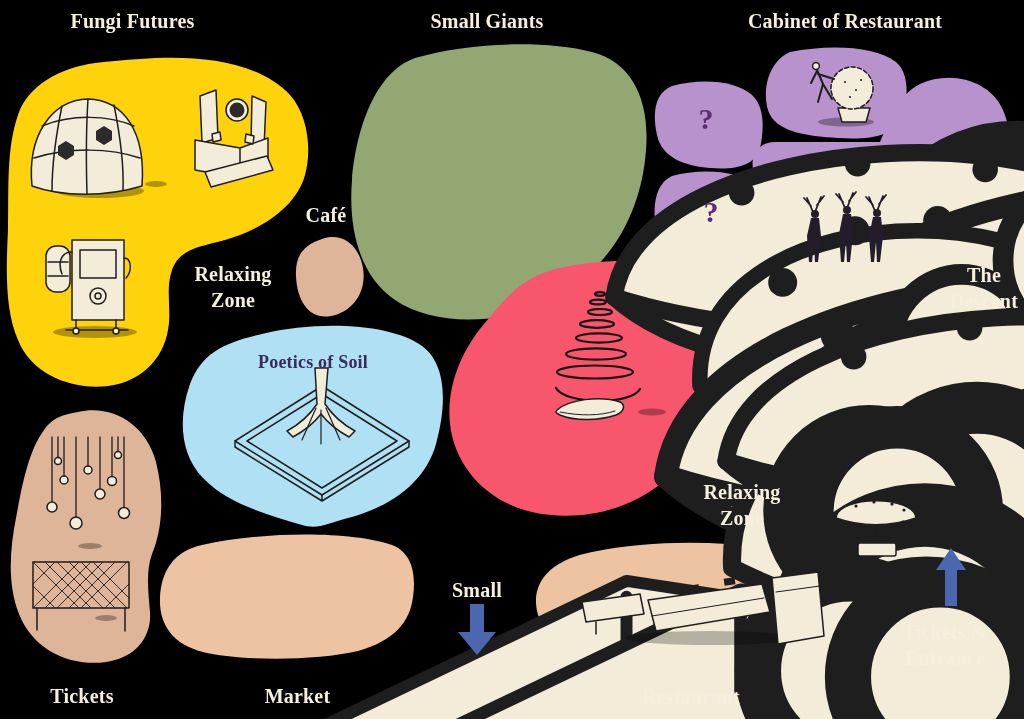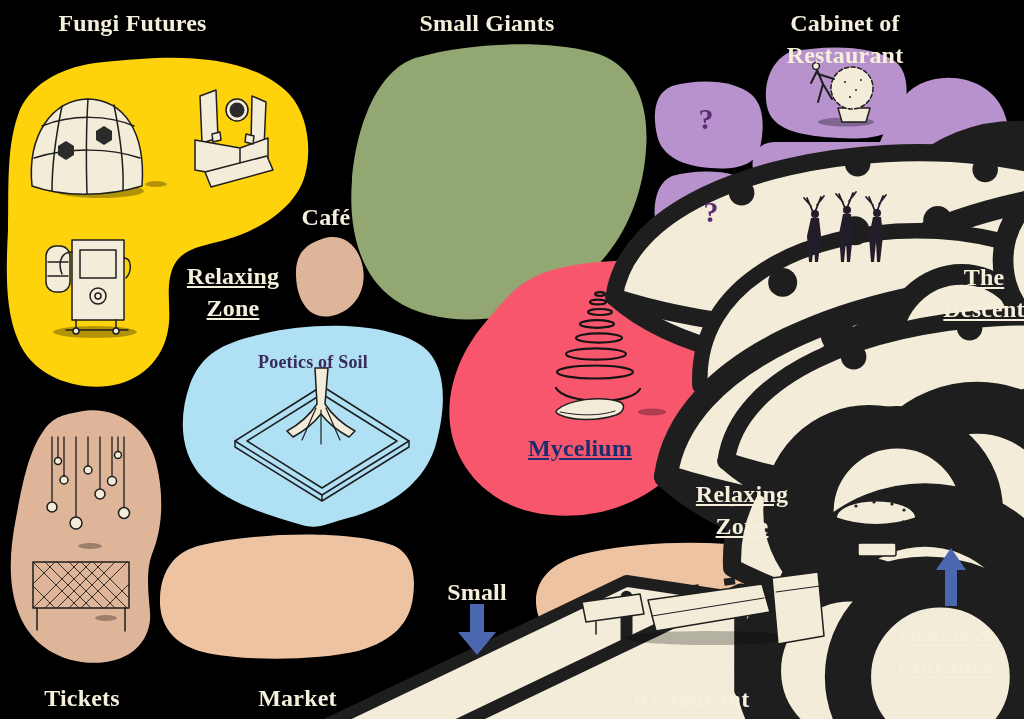--- a/index.html
+++ b/index.html
@@ -1,24 +1,24 @@
 <!DOCTYPE html>
 <html><head>
 <meta charset="utf-8">
 <style>
   html,body{margin:0;padding:0;background:#000;}
   body{width:1024px;height:719px;position:relative;overflow:hidden;
        font-family:"Liberation Serif","DejaVu Serif",serif;}
   .stage{position:absolute;left:0;top:0;width:1024px;height:719px;}
-  .label{position:absolute;color:#F5EFDC;font-size:24px;font-weight:600;
+  .label{position:absolute;color:#F5EFDC;font-size:20px;font-weight:600;
          text-align:center;line-height:1.32;letter-spacing:.2px;}
   .label--poetics{color:#3A2B5E;font-size:18px;}
   .label--mycelium{color:#1B2F6E;}
   .label--qm{color:#5C2D73;font-size:30px;font-weight:700;}
-  .line{display:block;text-decoration:underline;}
+  .line{display:block;}
 </style>
 </head>
 <body>
 
 <svg class="stage" viewBox="0 0 1024 719">
   <defs>
     <symbol id="fig" viewBox="0 0 12 28" overflow="visible">
       <circle cx="6" cy="3.4" r="3"></circle>
       <path d="M3.2,7.6 h5.6 l0.7,9.2 h-2 l0.5,10.4 h-2.2 l-0.8,-9.6 -0.8,9.6 h-2.2 l0.5,-10.4 h-2 z"></path>
     </symbol>
@@ -308,21 +308,20 @@
 <div class="label" style="left:296px;top:202px;width:60px;">Café</div>
 
 <div class="label" style="left:172px;top:261px;width:122px;">
   <span class="line">Relaxing</span>
   <span class="line">Zone</span>
 </div>
 
 <div class="label label--poetics" style="left:227px;top:351px;width:172px;">Poetics of Soil</div>
 
 <div class="label label--mycelium" style="left:500px;top:433px;width:160px;">
-  <span class="line">Mycelium</span>
 </div>
 
 <div class="label" style="left:934px;top:262px;width:100px;">
   <span class="line">The</span>
   <span class="line">Descent</span>
 </div>
 
 <div class="label" style="left:682px;top:479px;width:120px;">
   <span class="line">Relaxing</span>
   <span class="line">Zone</span>

